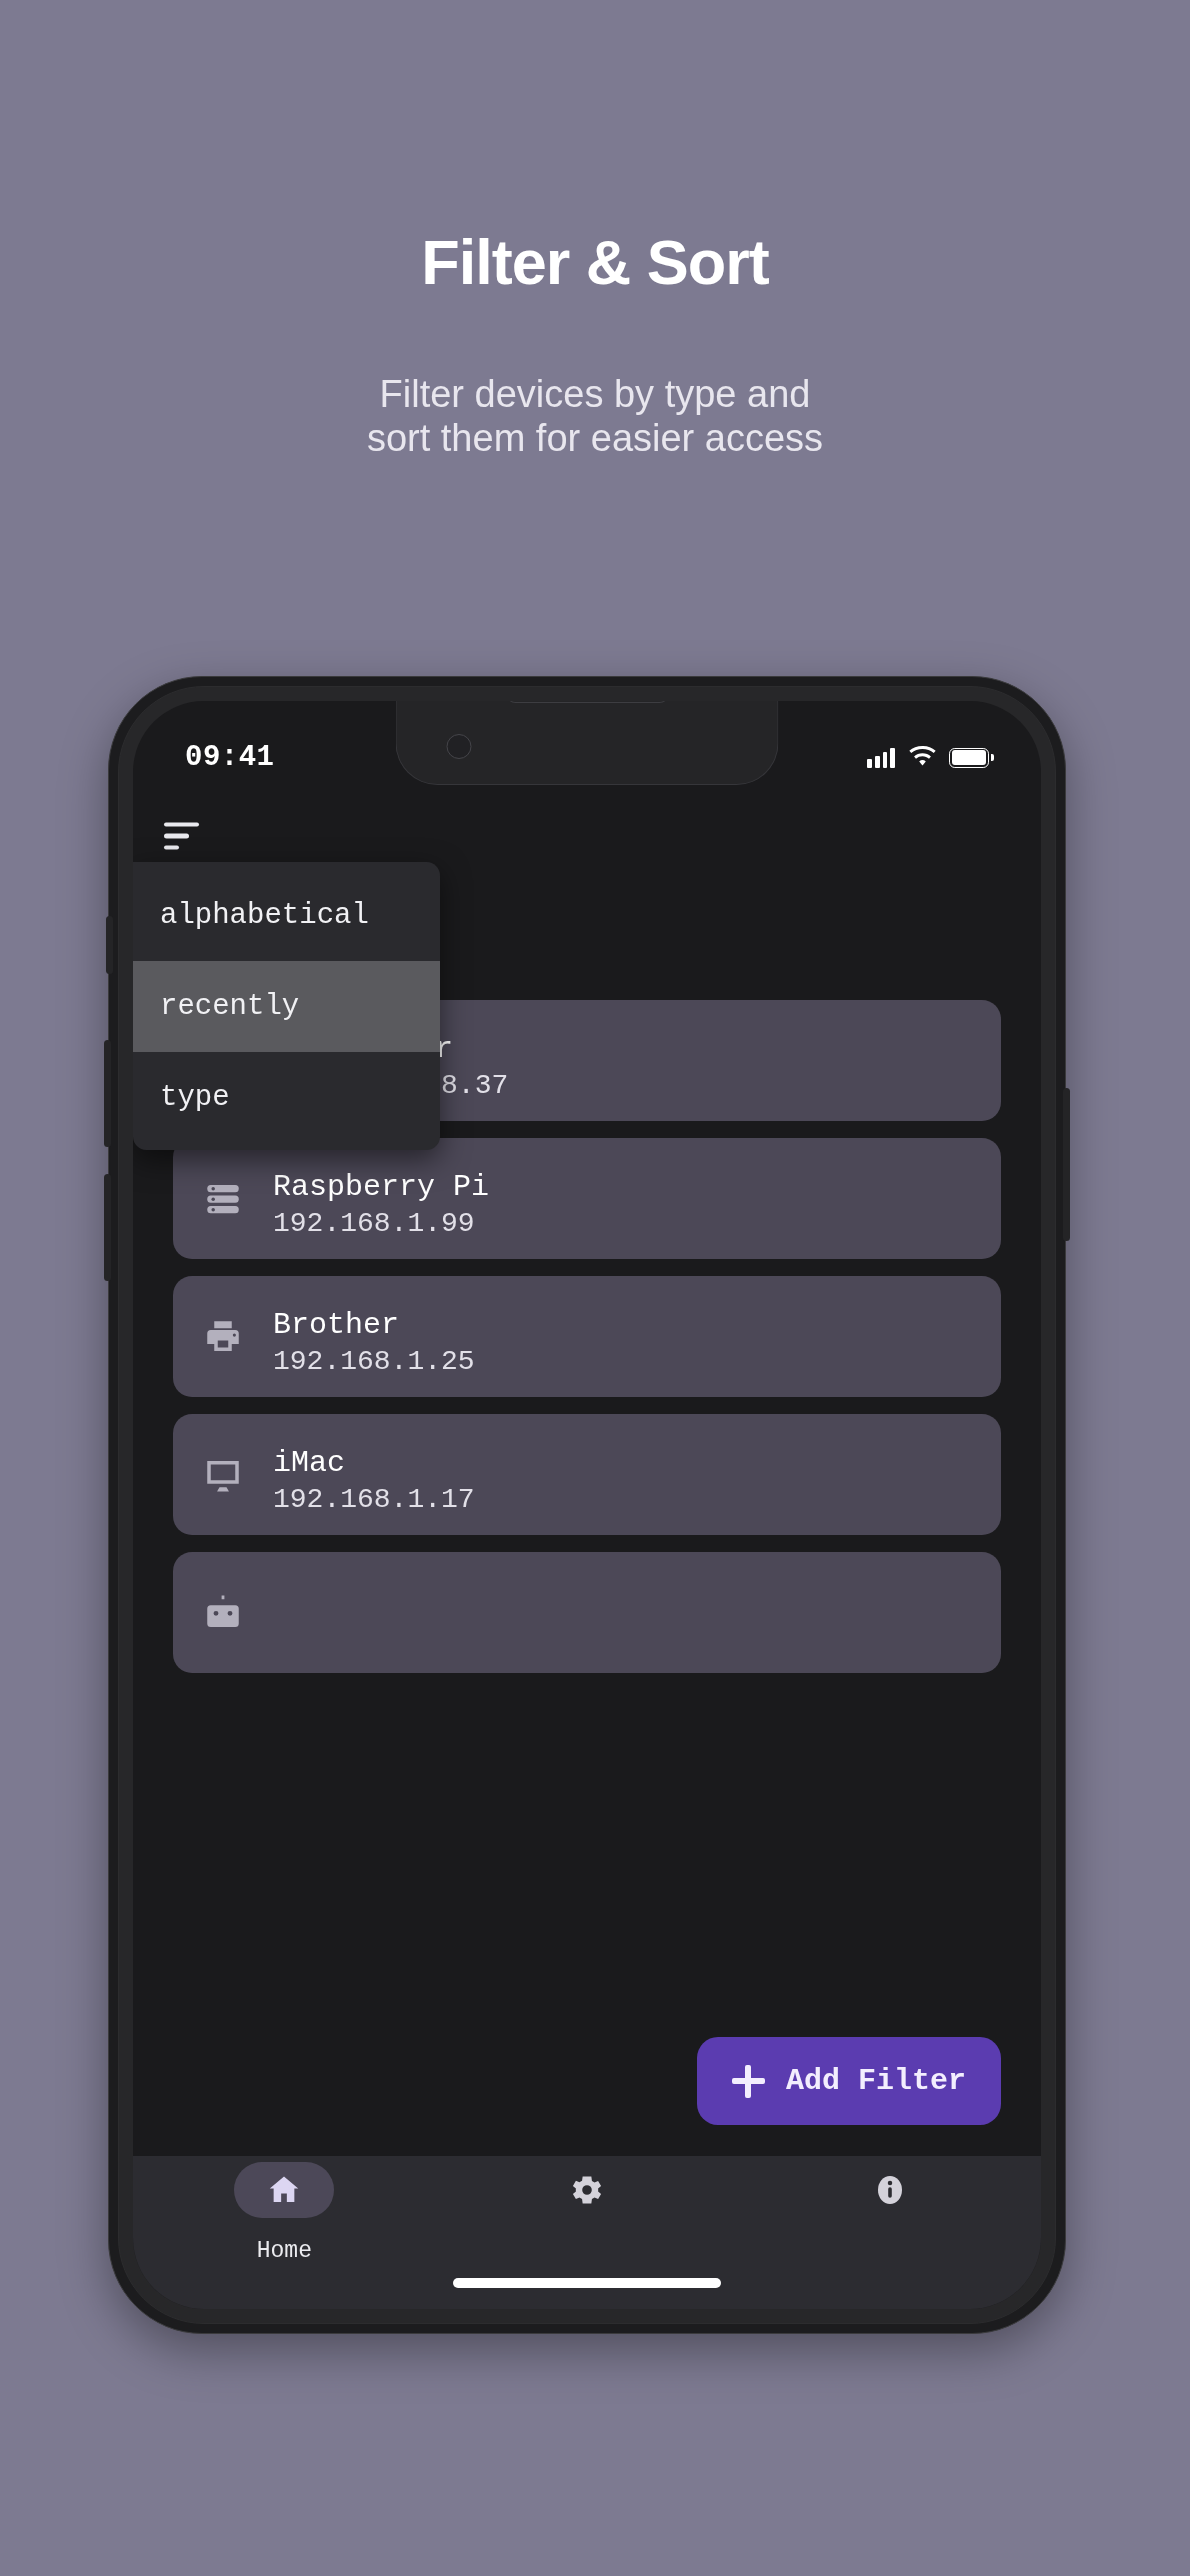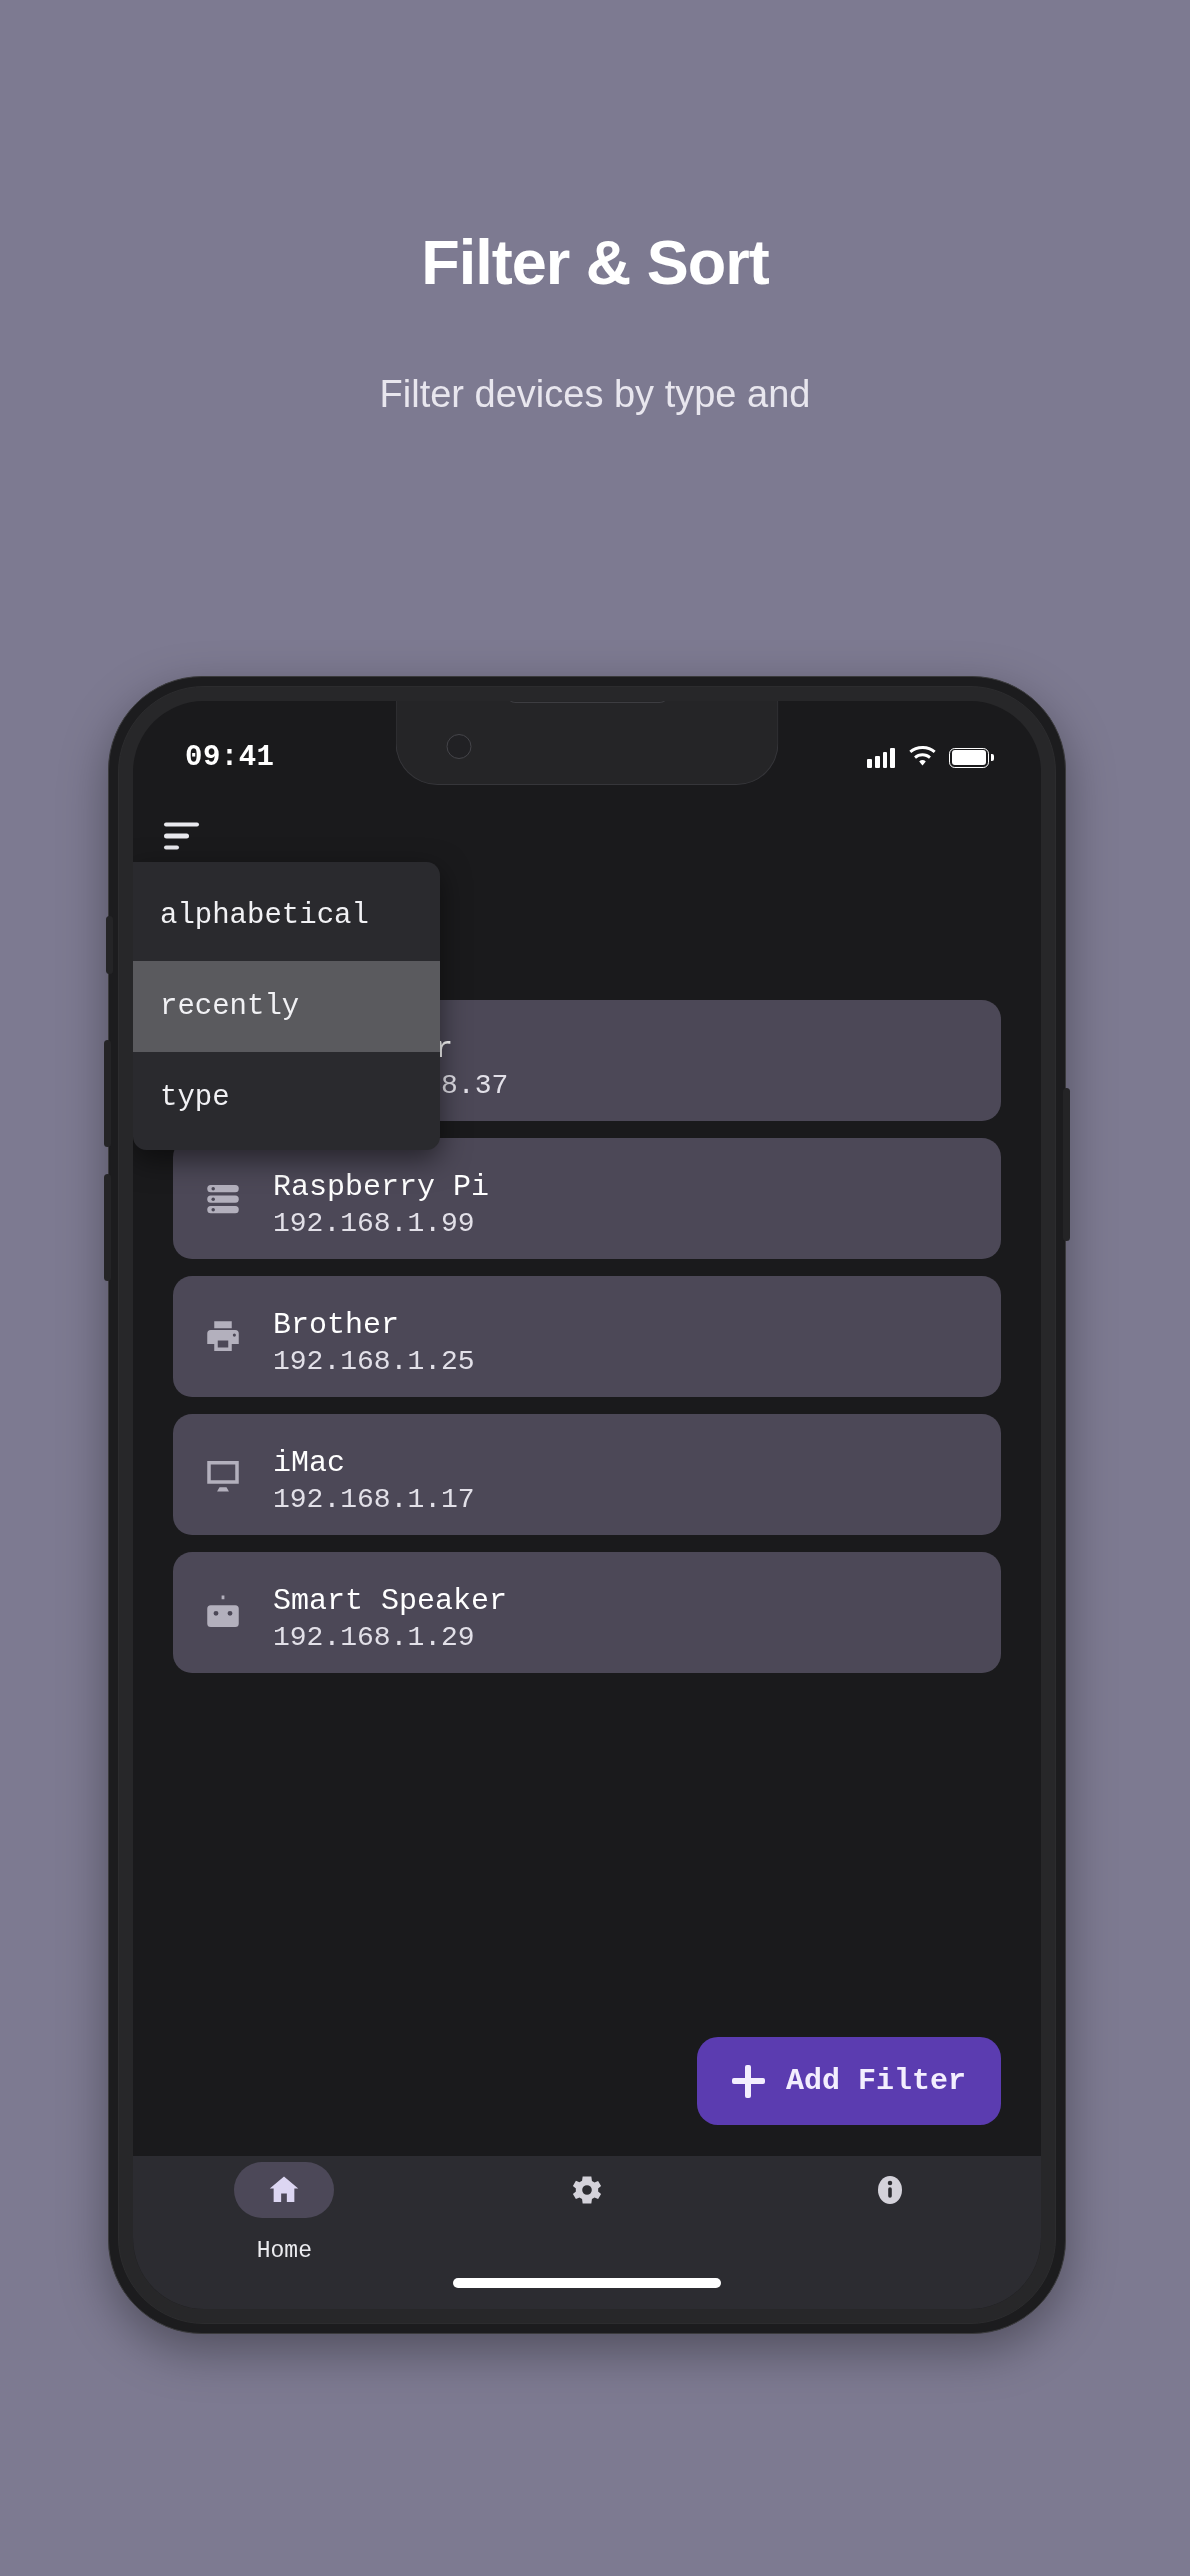--- a/index.html
+++ b/index.html
@@ -210,20 +210,21 @@
   }
 </style>
 </head>
 <body>
 
 <div class="stage">
 
   <div class="promo-title">Filter &amp; Sort</div>
   <div class="promo-sub">
     <div>Filter devices by type and</div>
+    <div>sort them for easier access</div>
   </div>
 
   <div class="phone">
     <div class="phone-body"></div>
     <div class="phone-rim"></div>
     <div class="btn-side btn-mute"></div>
     <div class="btn-side btn-volup"></div>
     <div class="btn-side btn-voldn"></div>
     <div class="btn-side btn-power"></div>
 
@@ -328,24 +329,20 @@
             <span class="dip">192.168.1.17</span>
           </span>
         </div>
 
         <div class="device">
           <span class="dicon">
             <svg viewBox="0 0 24 24">
                 <path d="M11.2 2h1.6v2.1h-1.6V2zM5 7.5h14a2 2 0 0 1 2 2V18a2 2 0 0 1-2 2H5a2 2 0 0 1-2-2V9.5a2 2 0 0 1 2-2zm3 3.3a1.4 1.4 0 1 0 0 2.8 1.4 1.4 0 0 0 0-2.8zm8 0a1.4 1.4 0 1 0 0 2.8 1.4 1.4 0 0 0 0-2.8zm-7 5.1h6v2H9v-2z"></path>
               </svg>
           </span>
-          <span class="dtext">
-            <span class="dname">Smart Speaker</span>
-            <span class="dip">192.168.1.29</span>
-          </span>
         </div>
 
       </div>
 
       <div class="add-btn">
         <span class="plus"></span>
         <span>Add Filter</span>
       </div>
 
       <div class="bottomnav">

